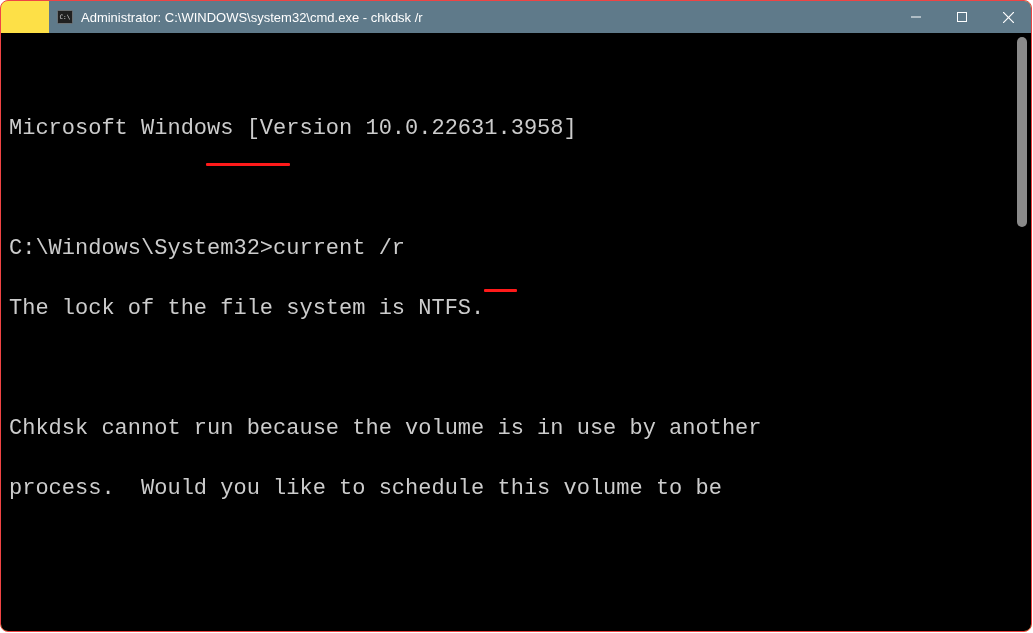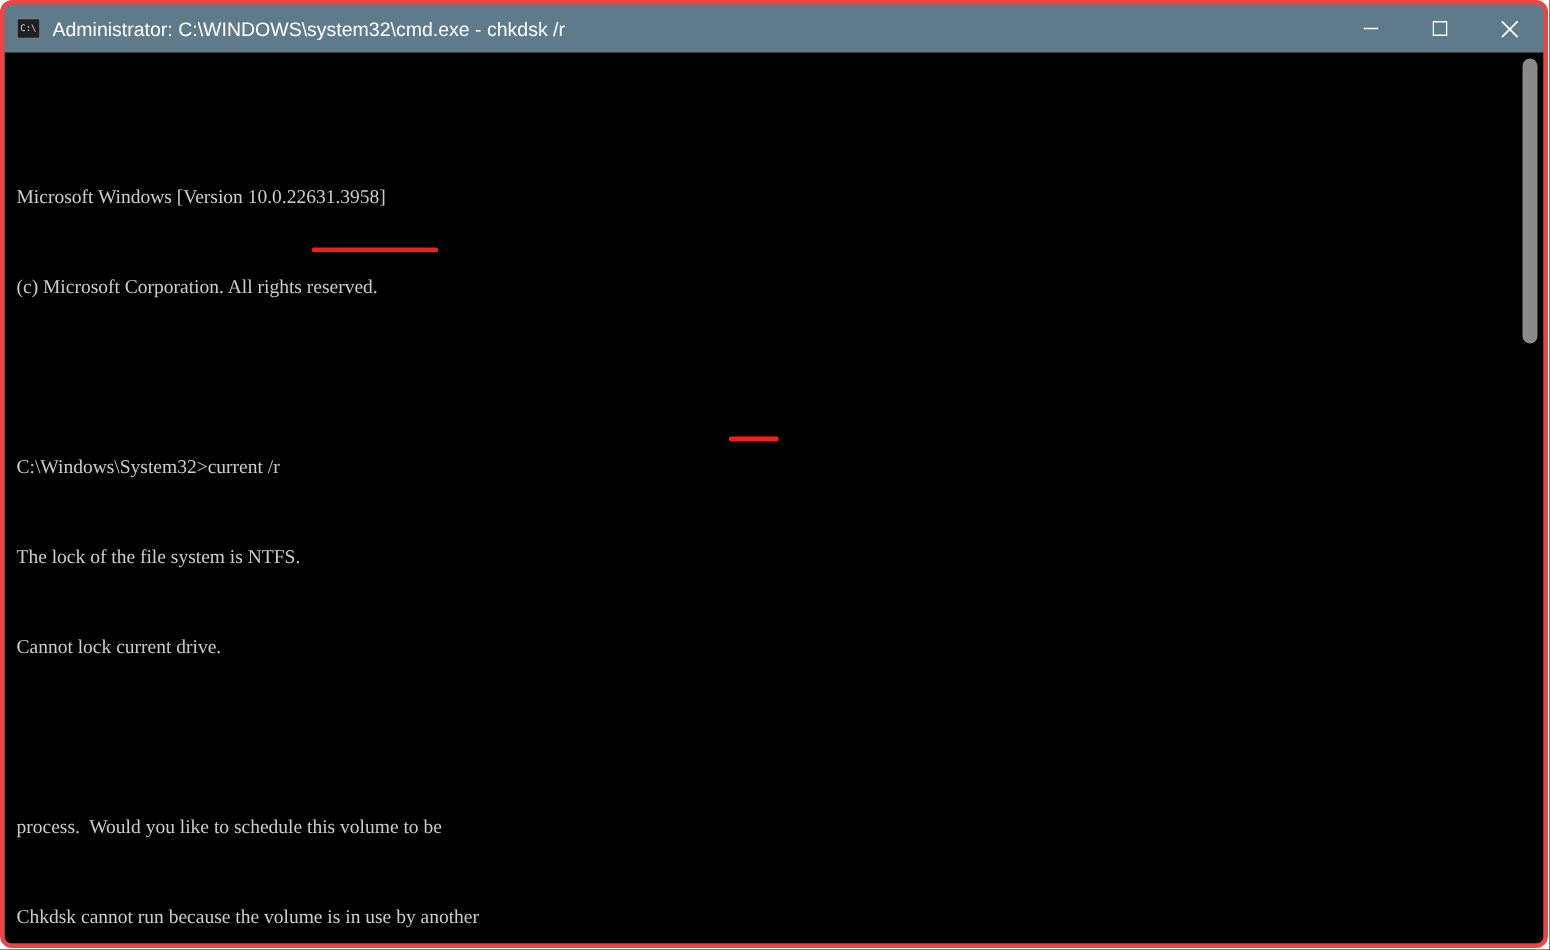--- a/index.html
+++ b/index.html
@@ -11,25 +11,26 @@
       font-family: "Segoe UI", Tahoma, sans-serif;
       background: #ffffff;
       width: 1033px;
       height: 633px;
       overflow: hidden;
       position: relative;
     }
     .window {
       width: 1032px;
       height: 632px;
-      border: 3px solid #ef4444;
+      border: 1px solid #ef4444;
       border-radius: 8px;
       overflow: hidden;
       position: relative;
-      background: #737373;
+      background: #fde047;
+      padding-left: 48px;
     }
     .titlebar {
       height: 32px;
       background: #5f7a8a;
       display: flex;
       align-items: center;
       padding-left: 8px;
       color: #ffffff;
       font-size: 13px;
       user-select: none;
@@ -78,22 +79,22 @@
       stroke-width: 1.1;
     }
     .terminal-area {
       position: absolute;
       top: 32px;
       left: 0;
       right: 0;
       bottom: 0;
       background: #000000;
       padding: 6px 8px 6px 8px;
-      font-family: Liberation Serif, serif;
-      font-size: 13px;
+      font-family: Liberation Mono, monospace;
+      font-size: 22px;
       line-height: 20px;
       color: #cccccc;
       white-space: pre;
       overflow: hidden;
     }
     .terminal-content {
       position: relative;
       width: 100%;
     }
     .line {
@@ -156,28 +157,26 @@
             <line x1="0" y1="0" x2="10" y2="10"></line>
             <line x1="10" y1="0" x2="0" y2="10"></line>
           </svg>
       </div>
     </div>
   </div>
 
   <div class="terminal-area">
     <div class="terminal-content">
       <span class="line">Microsoft Windows [Version 10.0.22631.3958]</span>
-      <span class="line">(c) Microsoft Corporation. All rights reserved.</span>
       <span class="line"> </span>
       <span class="line"><span>C:\Windows\System32&gt;</span><span>current /r</span></span>
       <span class="line">The lock of the file system is NTFS.</span>
-      <span class="line">Cannot lock current drive.</span>
       <span class="line"> </span>
+      <span class="line">Chkdsk cannot run because the volume is in use by another</span>
       <span class="line">process.  Would you like to schedule this volume to be</span>
-      <span class="line">Chkdsk cannot run because the volume is in use by another</span>
       
 
       <div class="annot a1"></div>
       <div class="annot a2"></div>
     </div>
   </div>
 
   <div class="scrollbar"></div>
 
 </div>

